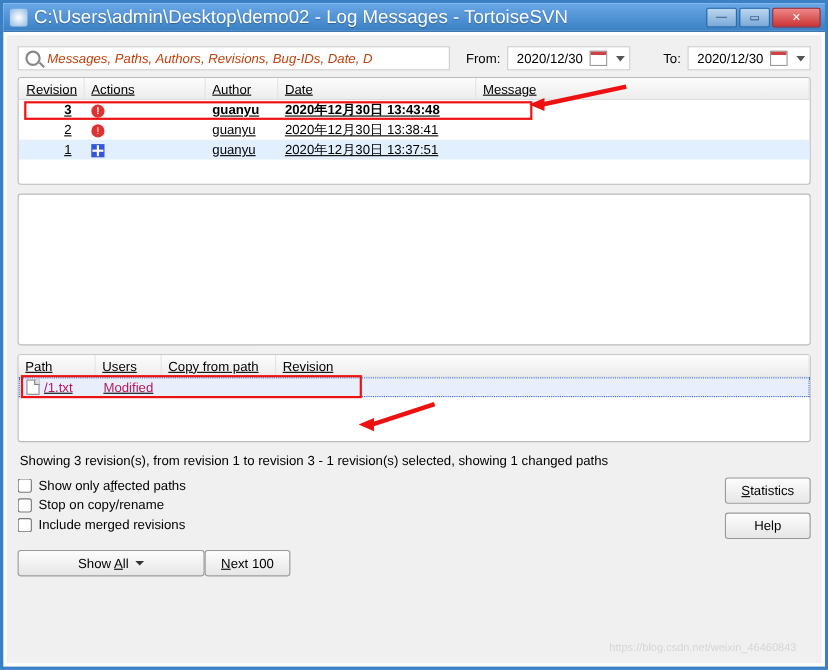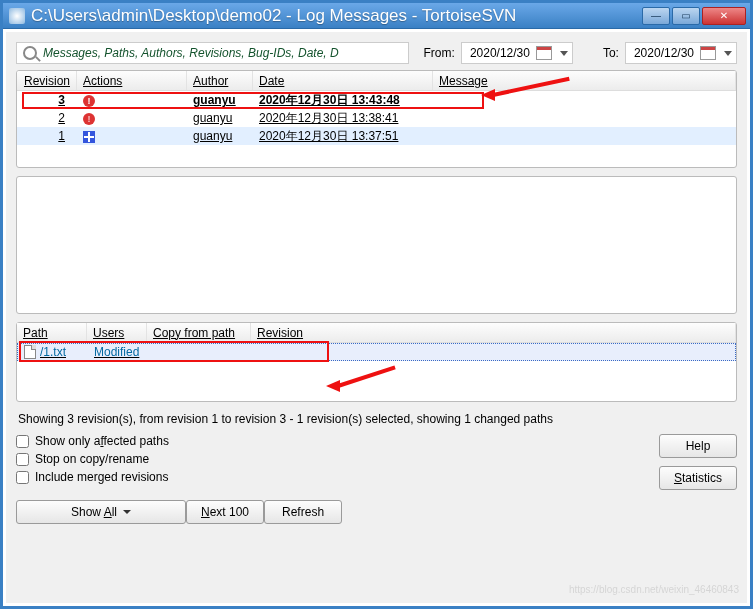--- a/index.html
+++ b/index.html
@@ -6,21 +6,21 @@
   html, body { margin: 0; padding: 0; font-family: Tahoma, "Segoe UI", sans-serif; font-size: 12px; color: #000; }
   .outer { width: 753px; height: 609px; background: #fff; position: relative; border: 3px solid #3a80c4; }
   .titlebar { height: 26px; background: linear-gradient(#6aa8e8,#3a80c4); display: flex; align-items: center; border-bottom: 1px solid #2a6aa8; }
   .titlebar .ticon { width: 16px; height: 16px; margin: 0 4px 0 6px; background: radial-gradient(#fff,#8cb8e0); border-radius: 2px; }
   .titlebar .ttext { color: #fff; flex: 1; font-size: 17px; padding-left: 2px; text-shadow: 0 1px 1px rgba(0,0,0,.3); }
   .tbtns { display: flex; gap: 2px; padding-right: 4px; }
   .tbtn { width: 28px; height: 18px; background: linear-gradient(#bcd6f0,#7aa8d8); border: 1px solid #2a6aa8; border-radius: 2px; display:flex;align-items:center;justify-content:center; color:#1a3a5a; font-size:10px; }
   .tbtn.close { width: 44px; background: linear-gradient(#e88,#c33); color:#fff; border-color:#a22; }
   .inner { position: absolute; top: 29px; left: 3px; right: 3px; bottom: 3px; background: #f0f0f0; padding: 10px 10px 6px 10px; }
   .toprow { display: flex; align-items: center; gap: 6px; margin-bottom: 6px; }
-  .searchbox { flex: 1; display: flex; align-items: center; background: #fff; border: 1px solid #ccc; height: 22px; padding: 0 6px; color: #14532d; font-style: italic; gap: 6px; }
+  .searchbox { flex: 1; display: flex; align-items: center; background: #fff; border: 1px solid #ccc; height: 22px; padding: 0 6px; color: #c2410c; font-style: italic; gap: 6px; }
   .mag { width: 14px; height: 14px; border: 2px solid #888; border-radius: 50%; position: relative; }
   .mag::after { content:""; position:absolute; width:6px; height:2px; background:#888; transform: rotate(45deg); left:10px; top:10px; }
   .lbl { min-width: 40px; text-align: right; }
   .dpick { display: flex; align-items: center; background: #fff; border: 1px solid #ccc; height: 22px; padding: 0 4px 0 8px; gap: 6px; }
   .dpick .cal { width: 16px; height: 14px; background: #fff; border:1px solid #999; position:relative;}
   .dpick .cal::before{content:"";position:absolute;left:0;right:0;top:0;height:3px;background:#c44;}
   .dpick .dd { border-left:4px solid transparent; border-right:4px solid transparent; border-top:5px solid #555; margin-left:2px; }
   .panel { background: #fff; border: 1px solid #bbb; border-radius: 3px; text-decoration: underline; }
   .logpanel { height: 98px; overflow: hidden; }
   .hdr { display: flex; background: linear-gradient(#fdfdfd,#ececec); border-bottom: 1px solid #ddd; height: 20px; align-items:center;}
@@ -42,40 +42,40 @@
   .msgpanel { height: 138px; margin-top: 8px; }
   .filepanel { height: 80px; margin-top: 8px; }
   .fhdr { display:flex; background:linear-gradient(#fdfdfd,#ececec); border-bottom:1px solid #ddd; height:20px; align-items:center;}
   .fhcell { padding:0 6px; border-right:1px solid #e3e3e3; height:100%; display:flex; align-items:center;}
   .fc-path { width:70px; }
   .fc-act { width:60px; }
   .fc-copy { width:104px; }
   .fc-rev { flex:1; }
   .frow { display:flex; height:18px; align-items:center; }
   .frow.sel { background:#e8eefc; border:1px dotted #3a6; border-color:#3a6ac4; }
-  .fcell { padding:0 6px; color:#0369a1; }
+  .fcell { padding:0 6px; color:#be185d; }
   .fileico { width:12px; height:14px; background:#fff; border:1px solid #888; margin-right:4px; display:inline-block; vertical-align:middle; position:relative;}
   .fileico::after{content:"";position:absolute;right:-1px;top:-1px;width:4px;height:4px;background:#ddd;border-left:1px solid #888;border-bottom:1px solid #888;}
   .bottom { margin-top: 10px; }
   .status { margin: 4px 2px 8px 2px; }
   .chkrow { display:flex; justify-content:space-between; align-items:flex-start;gap:17px; }
   .chks { display:flex; flex-direction:column; gap:4px; }
   .chk { display:flex; align-items:center; gap:6px; }
   .chk input { width:13px; height:13px; margin:0; }
   .rbtns { display:flex; flex-direction:column; gap:8px; align-items:flex-end; }
   .btn { min-width:78px; height:24px; background:linear-gradient(#fdfdfd,#e6e6e6); border:1px solid #9a9a9a; border-radius:3px; display:flex; align-items:center; justify-content:center; padding:0 14px; cursor: default;}
   .btn.wide { min-width:170px; }
   .btn .dd { margin-left:6px; border-left:4px solid transparent; border-right:4px solid transparent; border-top:4px solid #333;}
   .btnrow { display:flex; gap:8px; margin-top:10px; justify-content:space-between;}
   .leftbtns { display:flex; gap:0;}
   .actico { width:12px;height:12px; display:inline-block; border-radius:50%; background:#d33; color:#fff; font-size:9px; line-height:12px; text-align:center; vertical-align:middle;}
   .actico.plus { background:#35d; border-radius:0; position:relative;}
   .actico.plus::before{content:"";position:absolute;left:5px;top:1px;width:2px;height:10px;background:#fff;}
   .actico.plus::after{content:"";position:absolute;top:5px;left:1px;height:2px;width:10px;background:#fff;}
-  .watermark { position:absolute; right:8px; bottom:8px; color:#bbb; font-size:10px; opacity:0.5;}
+  .watermark { position:absolute; right:23px; bottom:8px; color:#bbb; font-size:10px; opacity:0.5;}
   .underline { text-decoration: underline; }
 </style>
 </head>
 <body>
 
 <div class="outer">
   <div class="titlebar">
     <div class="ticon"></div>
     <div class="ttext">C:\Users\admin\Desktop\demo02 - Log Messages - TortoiseSVN</div>
     <div class="tbtns">
@@ -175,35 +175,34 @@
           <label class="chk">
               <input type="checkbox" style="">
               <span>Stop on copy/rename</span>
             </label>
           <label class="chk">
               <input type="checkbox" style="">
               <span>Include merged revisions</span>
             </label>
         </div>
         <div class="rbtns">
-          <div class="btn">Help</div>
           <div class="btn">
               <span><span class="underline">S</span>tatistics</span>
             </div>
+          <div class="btn">Help</div>
         </div>
       </div>
       <div class="btnrow">
         <div class="leftbtns">
           <div class="btn wide">
               <span>Show <span class="underline">A</span>ll</span>
               <span class="dd"></span>
             </div>
           <div class="btn">
               <span><span class="underline">N</span>ext 100</span>
             </div>
-          <div class="btn">Refresh</div>
         </div>
       </div>
     </div>
 
     <div class="watermark">https://blog.csdn.net/weixin_46460843</div>
   </div>
 </div>
 
 </body></html>

